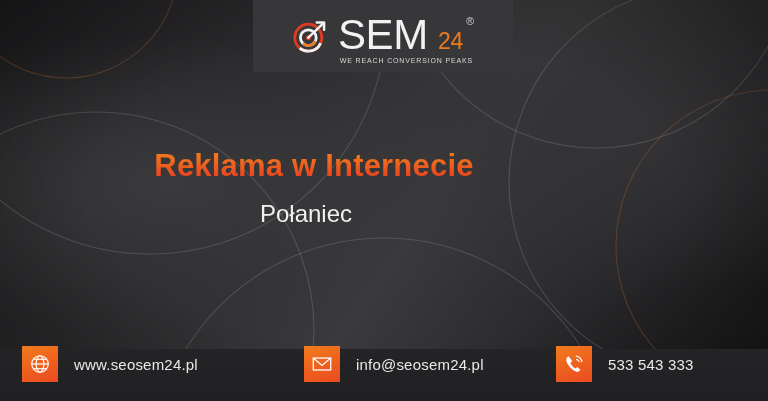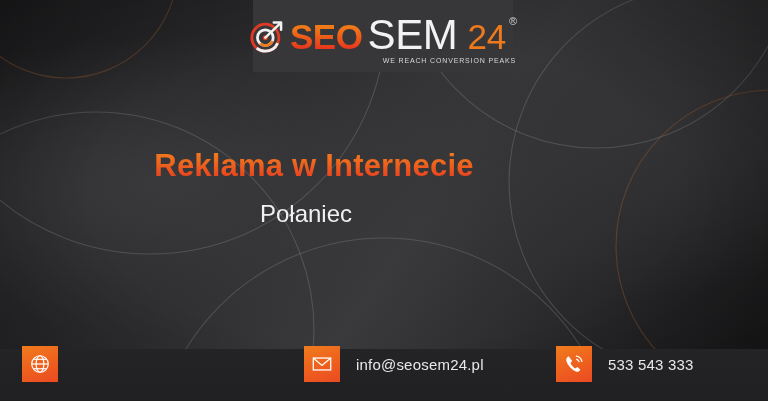--- a/index.html
+++ b/index.html
@@ -67,21 +67,21 @@
     color: transparent;
   }
   .w-sem {
     font-size: 42px;
     font-weight: 400;
     color: #f2f2f2;
     letter-spacing: -0.3px;
     margin-left: 5px;
   }
   .w-24 {
-    font-size: 35px;
+    font-size: 23px;
     font-weight: 400;
     color: #ef7a1b;
     letter-spacing: -0.3px;
     margin-left: 10px;
   }
   .w-reg {
     font-size: 11px;
     color: #cfcfcf;
     margin-left: 3px;
     align-self: flex-start;
@@ -190,21 +190,20 @@
         <circle cx="29" cy="35" r="24" fill="none" stroke="#f0f0f0" stroke-width="5" stroke-dasharray="44 200" stroke-dashoffset="-10"></circle>
         <circle cx="29" cy="35" r="14" fill="none" stroke="#f0f0f0" stroke-width="5"></circle>
         <circle cx="29" cy="35" r="14" fill="none" stroke="#ef7a1b" stroke-width="5" stroke-dasharray="26 120" stroke-dashoffset="-6"></circle>
         <circle cx="29" cy="35" r="4.5" fill="#e03a22"></circle>
         <path d="M29 35 L56 9" stroke="#f0f0f0" stroke-width="4.5" stroke-linecap="round"></path>
         <path d="M44 8 L57 8 L57 21" fill="none" stroke="#f0f0f0" stroke-width="4.5" stroke-linecap="round" stroke-linejoin="round"></path>
       </svg>
 
       <div class="logo-words">
         <div class="logo-line1">
-          <span class="w-seo">SEO</span>
           <span class="w-sem">SEM</span>
           <span class="w-24">24</span>
           <span class="w-reg">®</span>
         </div>
         <div class="logo-tagline">WE REACH CONVERSION PEAKS</div>
       </div>
 
     </div>
   </div>
 
@@ -216,20 +215,21 @@
   <div class="contact" id="contact-web">
     <span class="c-icon">
       <svg width="22" height="22" viewBox="0 0 24 24" fill="none" stroke="#ffffff" stroke-width="1.3">
         <circle cx="12" cy="12" r="9"></circle>
         <ellipse cx="12" cy="12" rx="4.2" ry="9"></ellipse>
         <line x1="3" y1="12" x2="21" y2="12"></line>
         <line x1="4.6" y1="6.8" x2="19.4" y2="6.8"></line>
         <line x1="4.6" y1="17.2" x2="19.4" y2="17.2"></line>
       </svg>
     </span>
+    <span class="c-label">www.seosem24.pl</span>
   </div>
 
   <div class="contact" id="contact-mail">
     <span class="c-icon">
       <svg width="22" height="22" viewBox="0 0 24 24" fill="none" stroke="#ffffff" stroke-width="1.4">
         <rect x="2.5" y="5.5" width="19" height="13"></rect>
         <polyline points="2.5,5.5 12,13.5 21.5,5.5"></polyline>
       </svg>
     </span>
     <span class="c-label">info@seosem24.pl</span>

